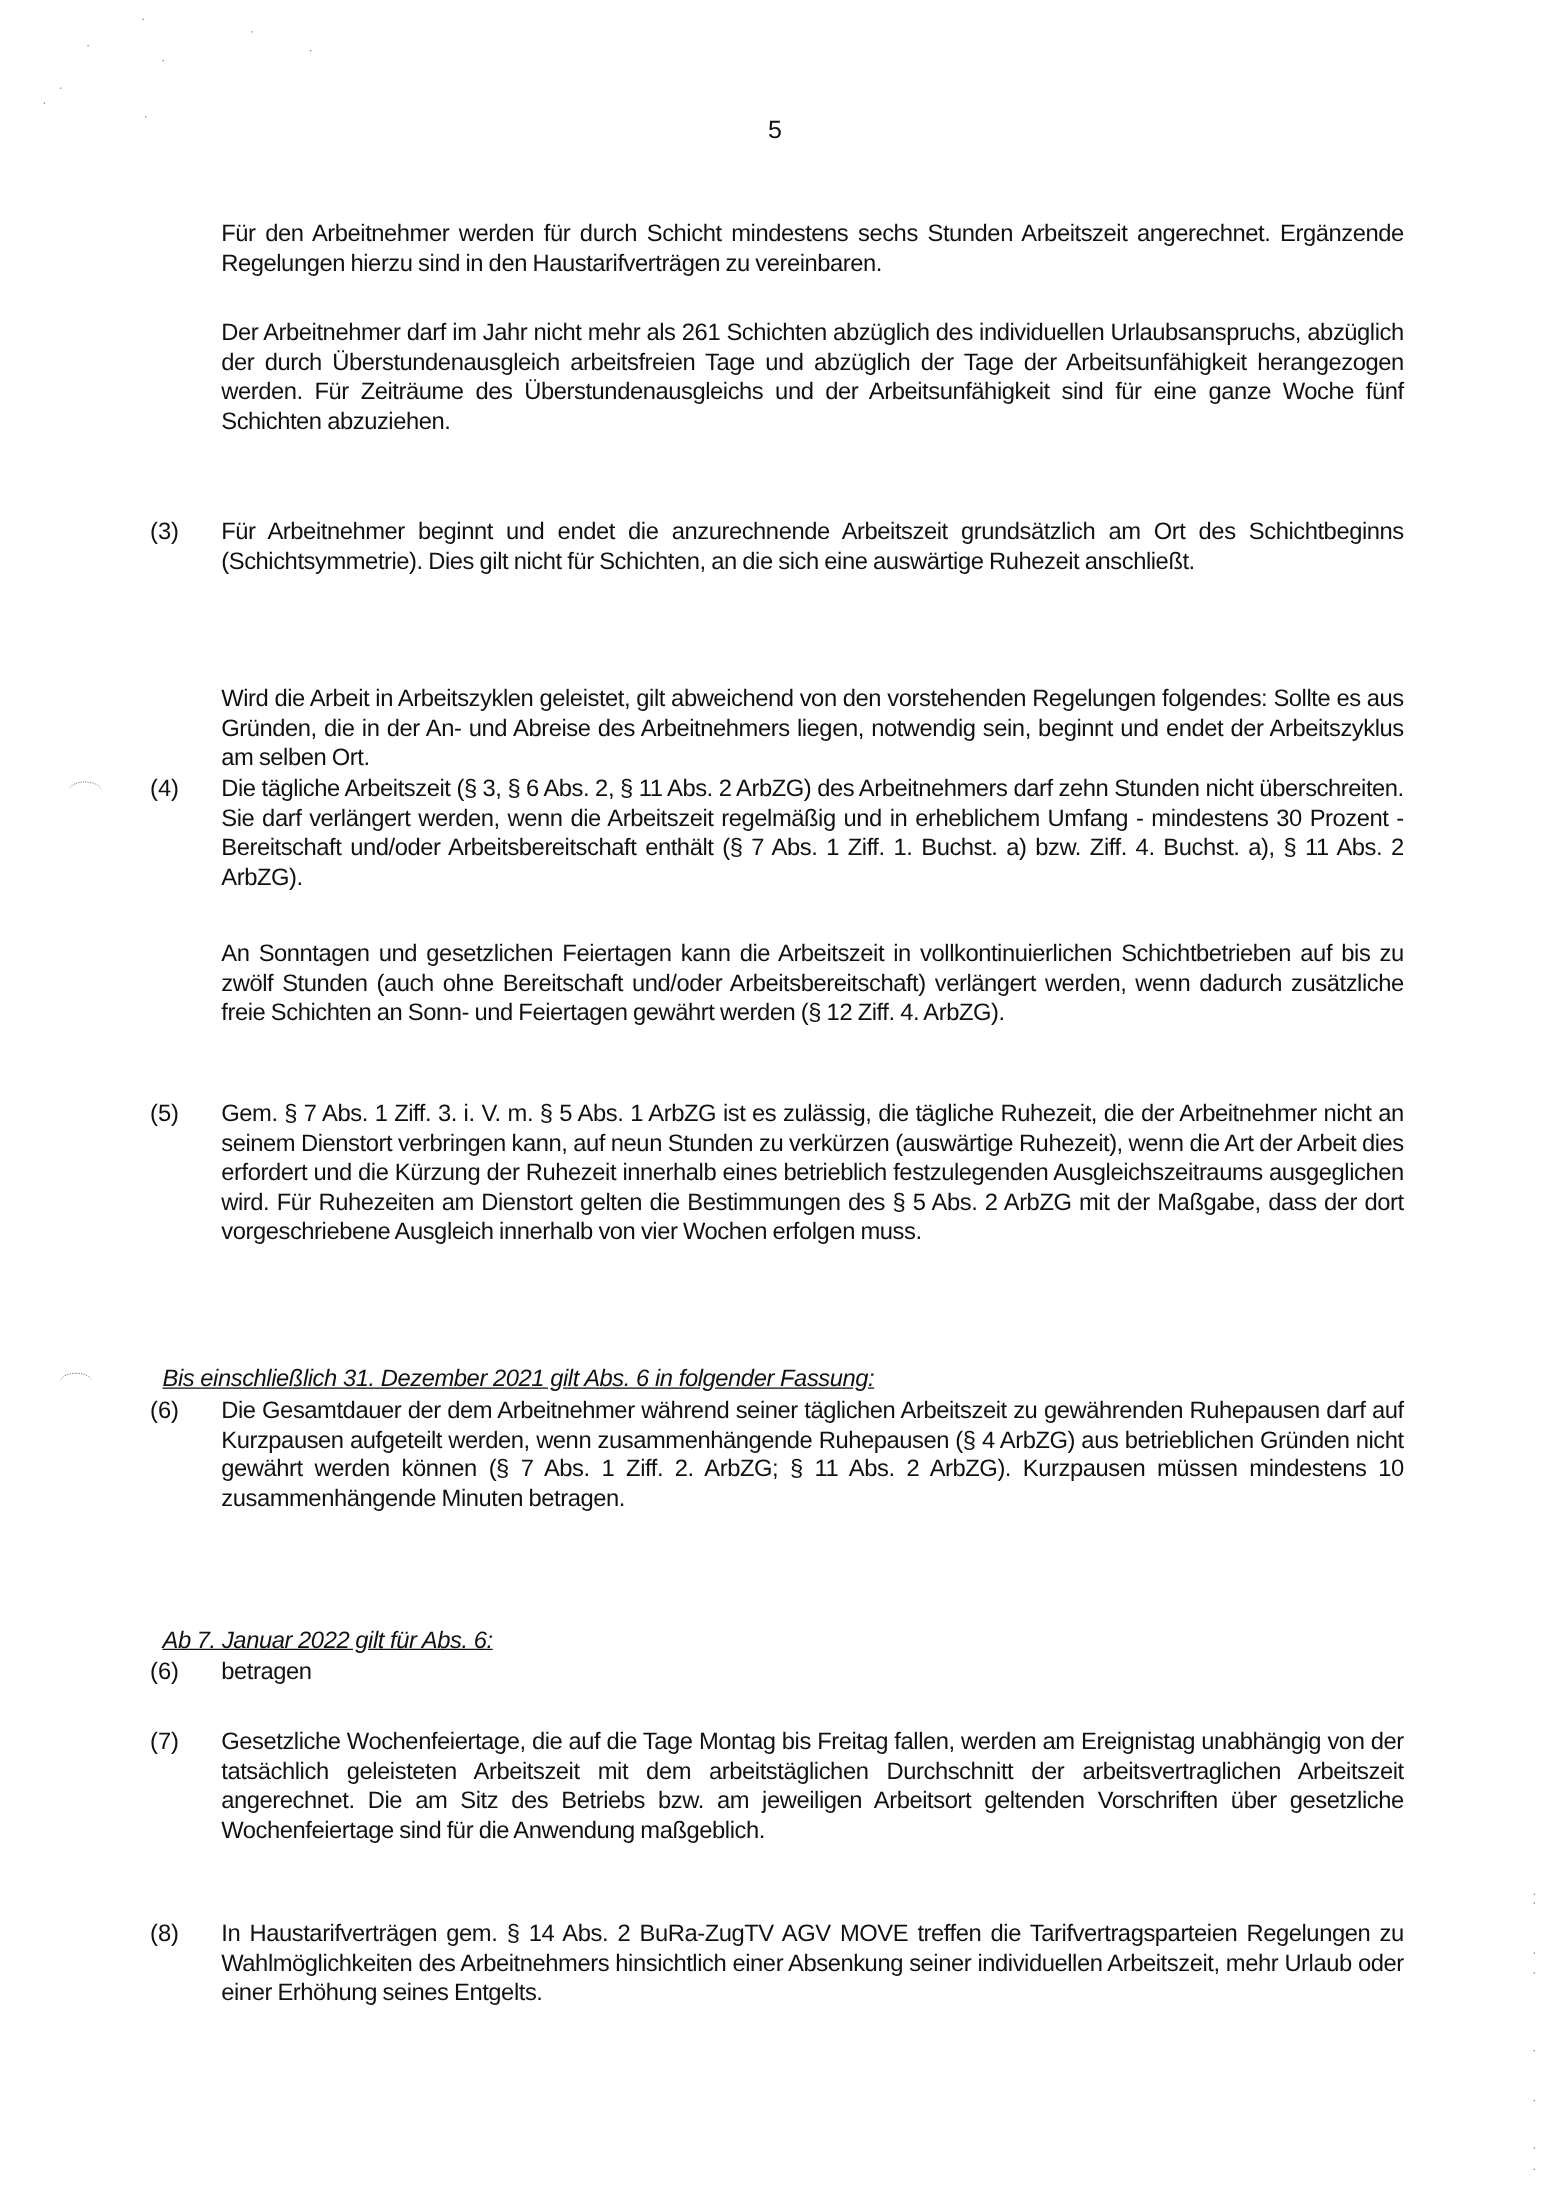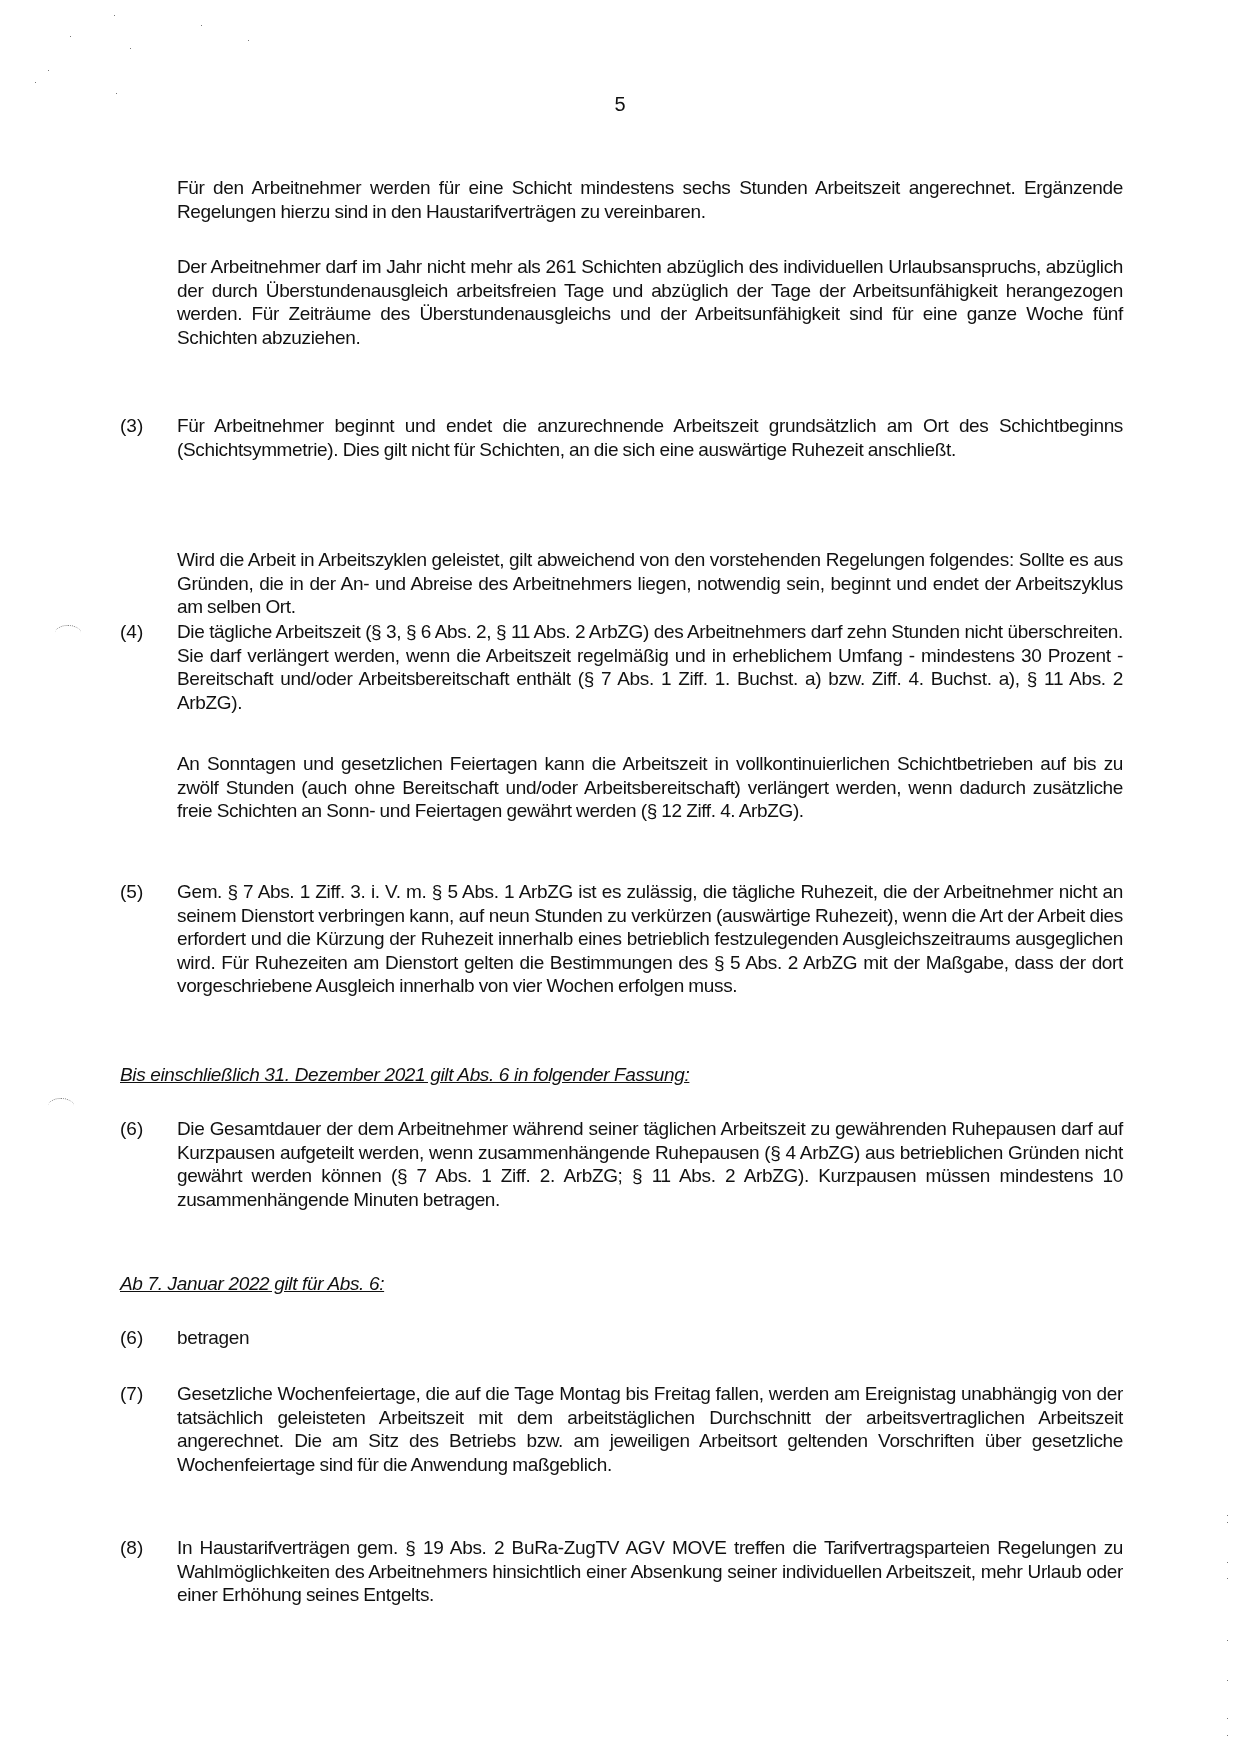--- a/index.html
+++ b/index.html
@@ -35,26 +35,27 @@
     }
     .block.numbered { }
     .num {
       position: absolute;
       left: -57px;
       top: 0;
       letter-spacing: 0;
     }
     .heading-u {
       position: absolute;
-      left: 120px;
+      left: 130px;
       font-size: 19px;
       line-height: 23.6px;
       font-style: italic;
       text-decoration: underline;
       letter-spacing: -0.35px;
+      margin-top: 29px;
     }
     .speck {
       position: absolute;
       background: #777;
       width: 1px;
       height: 1px;
     }
     .arc {
       position: absolute;
       width: 26px;
@@ -80,21 +81,21 @@
 <div class="speck" style="left:1227px;top:1522px;"></div>
 <div class="speck" style="left:1227px;top:1562px;"></div>
 <div class="speck" style="left:1227px;top:1578px;"></div>
 <div class="speck" style="left:1227px;top:1640px;"></div>
 <div class="speck" style="left:1227px;top:1680px;"></div>
 <div class="speck" style="left:1227px;top:1718px;"></div>
 <div class="speck" style="left:1227px;top:1735px;"></div>
 
 <div class="page-number">5</div>
 
-<div class="block" style="top:176px;">Für den Arbeitnehmer werden für eine Schicht mindestens sechs Stunden Arbeitszeit angerechnet. Ergänzende Regelungen hierzu sind in den Haustarifverträgen zu vereinbaren.</div>
+<div class="block" style="top:176px;">Für den Arbeitnehmer werden für durch Schicht mindestens sechs Stunden Arbeitszeit angerechnet. Ergänzende Regelungen hierzu sind in den Haustarifverträgen zu vereinbaren.</div>
 
 <div class="block" style="top:255px;">Der Arbeitnehmer darf im Jahr nicht mehr als 261 Schichten abzüglich des individuellen Urlaubsanspruchs, abzüglich der durch Überstundenausgleich arbeitsfreien Tage und abzüglich der Tage der Arbeitsunfähigkeit herangezogen werden. Für Zeiträume des Überstundenausgleichs und der Arbeitsunfähigkeit sind für eine ganze Woche fünf Schichten abzuziehen.</div>
 
 <div class="block numbered" style="top:414px;">
   <span class="num">(3)</span>
   <span>Für Arbeitnehmer beginnt und endet die anzurechnende Arbeitszeit grundsätzlich am Ort des Schichtbeginns (Schichtsymmetrie). Dies gilt nicht für Schichten, an die sich eine auswärtige Ruhezeit anschließt.</span>
 </div>
 
 <div class="block" style="top:548px;">Wird die Arbeit in Arbeitszyklen geleistet, gilt abweichend von den vorstehenden Regelungen folgendes: Sollte es aus Gründen, die in der An- und Abreise des Arbeitnehmers liegen, notwendig sein, beginnt und endet der Arbeitszyklus am selben Ort.</div>
 
@@ -124,14 +125,14 @@
   <span>betragen</span>
 </div>
 
 <div class="block numbered" style="top:1382px;">
   <span class="num">(7)</span>
   <span>Gesetzliche Wochenfeiertage, die auf die Tage Montag bis Freitag fallen, werden am Ereignistag unabhängig von der tatsächlich geleisteten Arbeitszeit mit dem arbeitstäglichen Durchschnitt der arbeitsvertraglichen Arbeitszeit angerechnet. Die am Sitz des Betriebs bzw. am jeweiligen Arbeitsort geltenden Vorschriften über gesetzliche Wochenfeiertage sind für die Anwendung maßgeblich.</span>
 </div>
 
 <div class="block numbered" style="top:1536px;">
   <span class="num">(8)</span>
-  <span>In Haustarifverträgen gem. § 19 Abs. 2 BuRa-ZugTV AGV MOVE treffen die Tarifvertragsparteien Regelungen zu Wahlmöglichkeiten des Arbeitnehmers hinsichtlich einer Absenkung seiner individuellen Arbeitszeit, mehr Urlaub oder einer Erhöhung seines Entgelts.</span>
+  <span>In Haustarifverträgen gem. § 14 Abs. 2 BuRa-ZugTV AGV MOVE treffen die Tarifvertragsparteien Regelungen zu Wahlmöglichkeiten des Arbeitnehmers hinsichtlich einer Absenkung seiner individuellen Arbeitszeit, mehr Urlaub oder einer Erhöhung seines Entgelts.</span>
 </div>
 
 </body></html>

